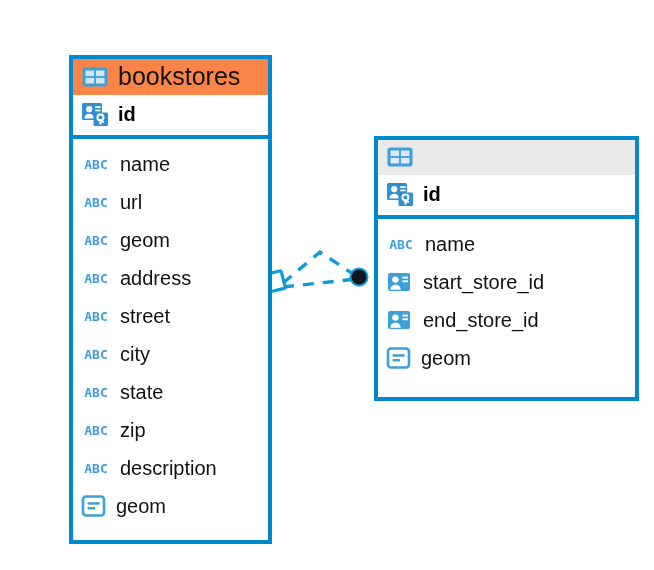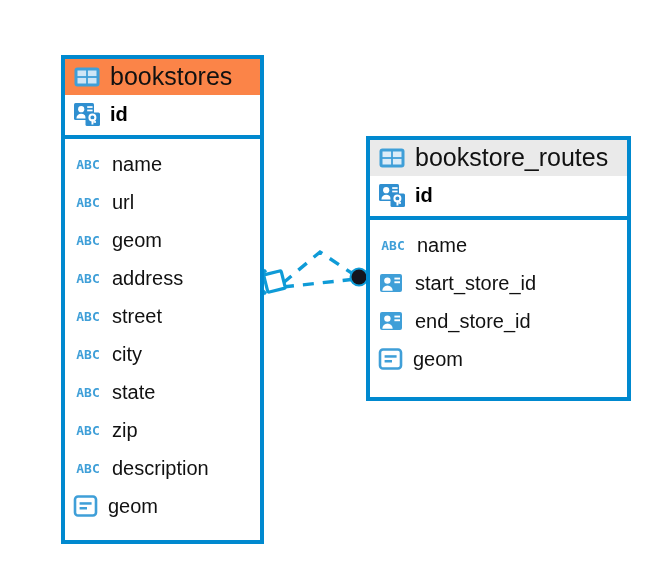--- a/index.html
+++ b/index.html
@@ -22,20 +22,21 @@
   }
 
   
   .entity {
     position: absolute;
     box-sizing: border-box;
     background: #ffffff;
     border: 4px solid #0089cf;
     display: flex;
     flex-direction: column;
+    margin-left: 8px;
   }
 
   .entity-header {
     box-sizing: border-box;
     display: flex;
     align-items: center;
     gap: 9px;
     padding: 5px 8px 6px 8px;
     font-size: 25px;
     color: #000000;
@@ -228,21 +229,20 @@
     <div class="entity-header plain">
       <span class="icon">
         <svg width="28" height="24" viewBox="0 0 28 24">
           <rect x="1.5" y="2.5" width="25" height="19" rx="3" fill="#3f9fd8"></rect>
           <rect x="4.5" y="5.5" width="8.6" height="5.6" fill="#dcecf8"></rect>
           <rect x="14.9" y="5.5" width="8.6" height="5.6" fill="#dcecf8"></rect>
           <rect x="4.5" y="12.9" width="8.6" height="5.6" fill="#dcecf8"></rect>
           <rect x="14.9" y="12.9" width="8.6" height="5.6" fill="#dcecf8"></rect>
         </svg>
       </span>
-      <span class="entity-title">bookstore_routes</span>
     </div>
 
     <div class="entity-keyrow">
       <span class="icon">
         <svg width="28" height="26" viewBox="0 0 28 26">
           <rect x="1" y="2" width="20" height="17" rx="1.5" fill="#2f8fd0"></rect>
           <circle cx="8.2" cy="8.2" r="3.1" fill="#ffffff"></circle>
           <path d="M 3.4 17.5 a 4.8 4.8 0 0 1 9.6 0 z" fill="#ffffff"></path>
           <rect x="14.2" y="5.2" width="5.4" height="1.7" fill="#ffffff"></rect>
           <rect x="14.2" y="8.6" width="5.4" height="1.7" fill="#ffffff"></rect>

